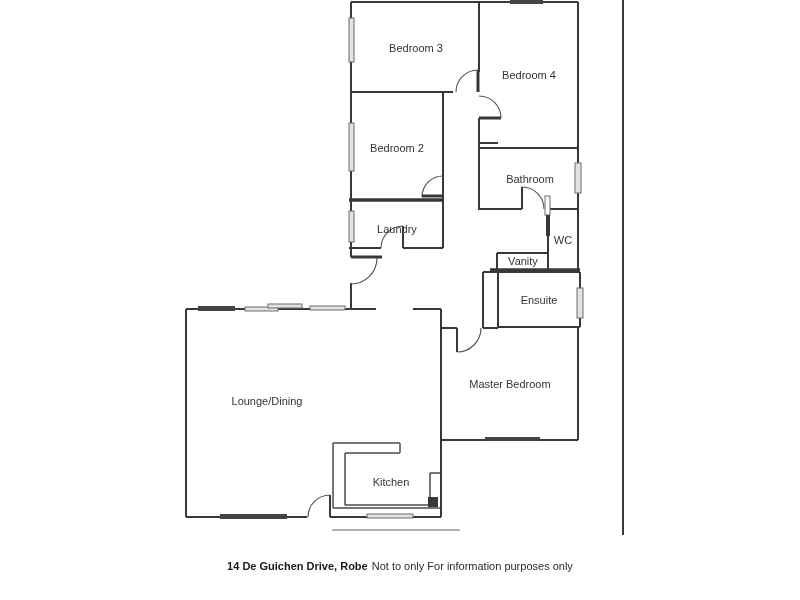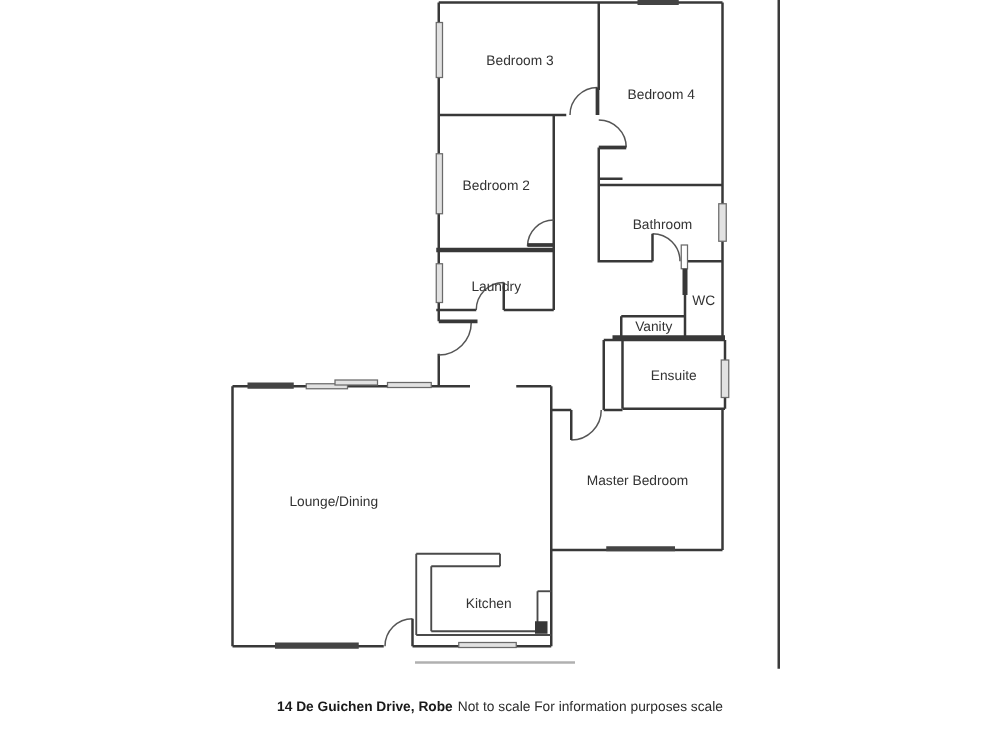--- a/index.html
+++ b/index.html
@@ -108,15 +108,15 @@
         <text x="397" y="233" text-anchor="middle" fill="#333333" class="room-label">Laundry</text>
         <text x="563" y="244" text-anchor="middle" fill="#333333" class="room-label">WC</text>
         <text x="523" y="265" text-anchor="middle" fill="#333333" class="room-label">Vanity</text>
         <text x="539" y="304" text-anchor="middle" fill="#333333" class="room-label">Ensuite</text>
         <text x="267" y="405" text-anchor="middle" fill="#333333" class="room-label">Lounge/Dining</text>
         <text x="510" y="388" text-anchor="middle" fill="#333333" class="room-label">Master Bedroom</text>
         <text x="391" y="486" text-anchor="middle" fill="#333333" class="room-label">Kitchen</text>
       </g>
   </svg>
   <div class="footer">
-    <span class="addr">14 De Guichen Drive, Robe</span><span>Not to scale For information purposes scale</span>
+    <span class="addr">14 De Guichen Drive, Robe</span><span>Not to only For information purposes only</span>
   </div>
 </div>
 
 </body></html>

